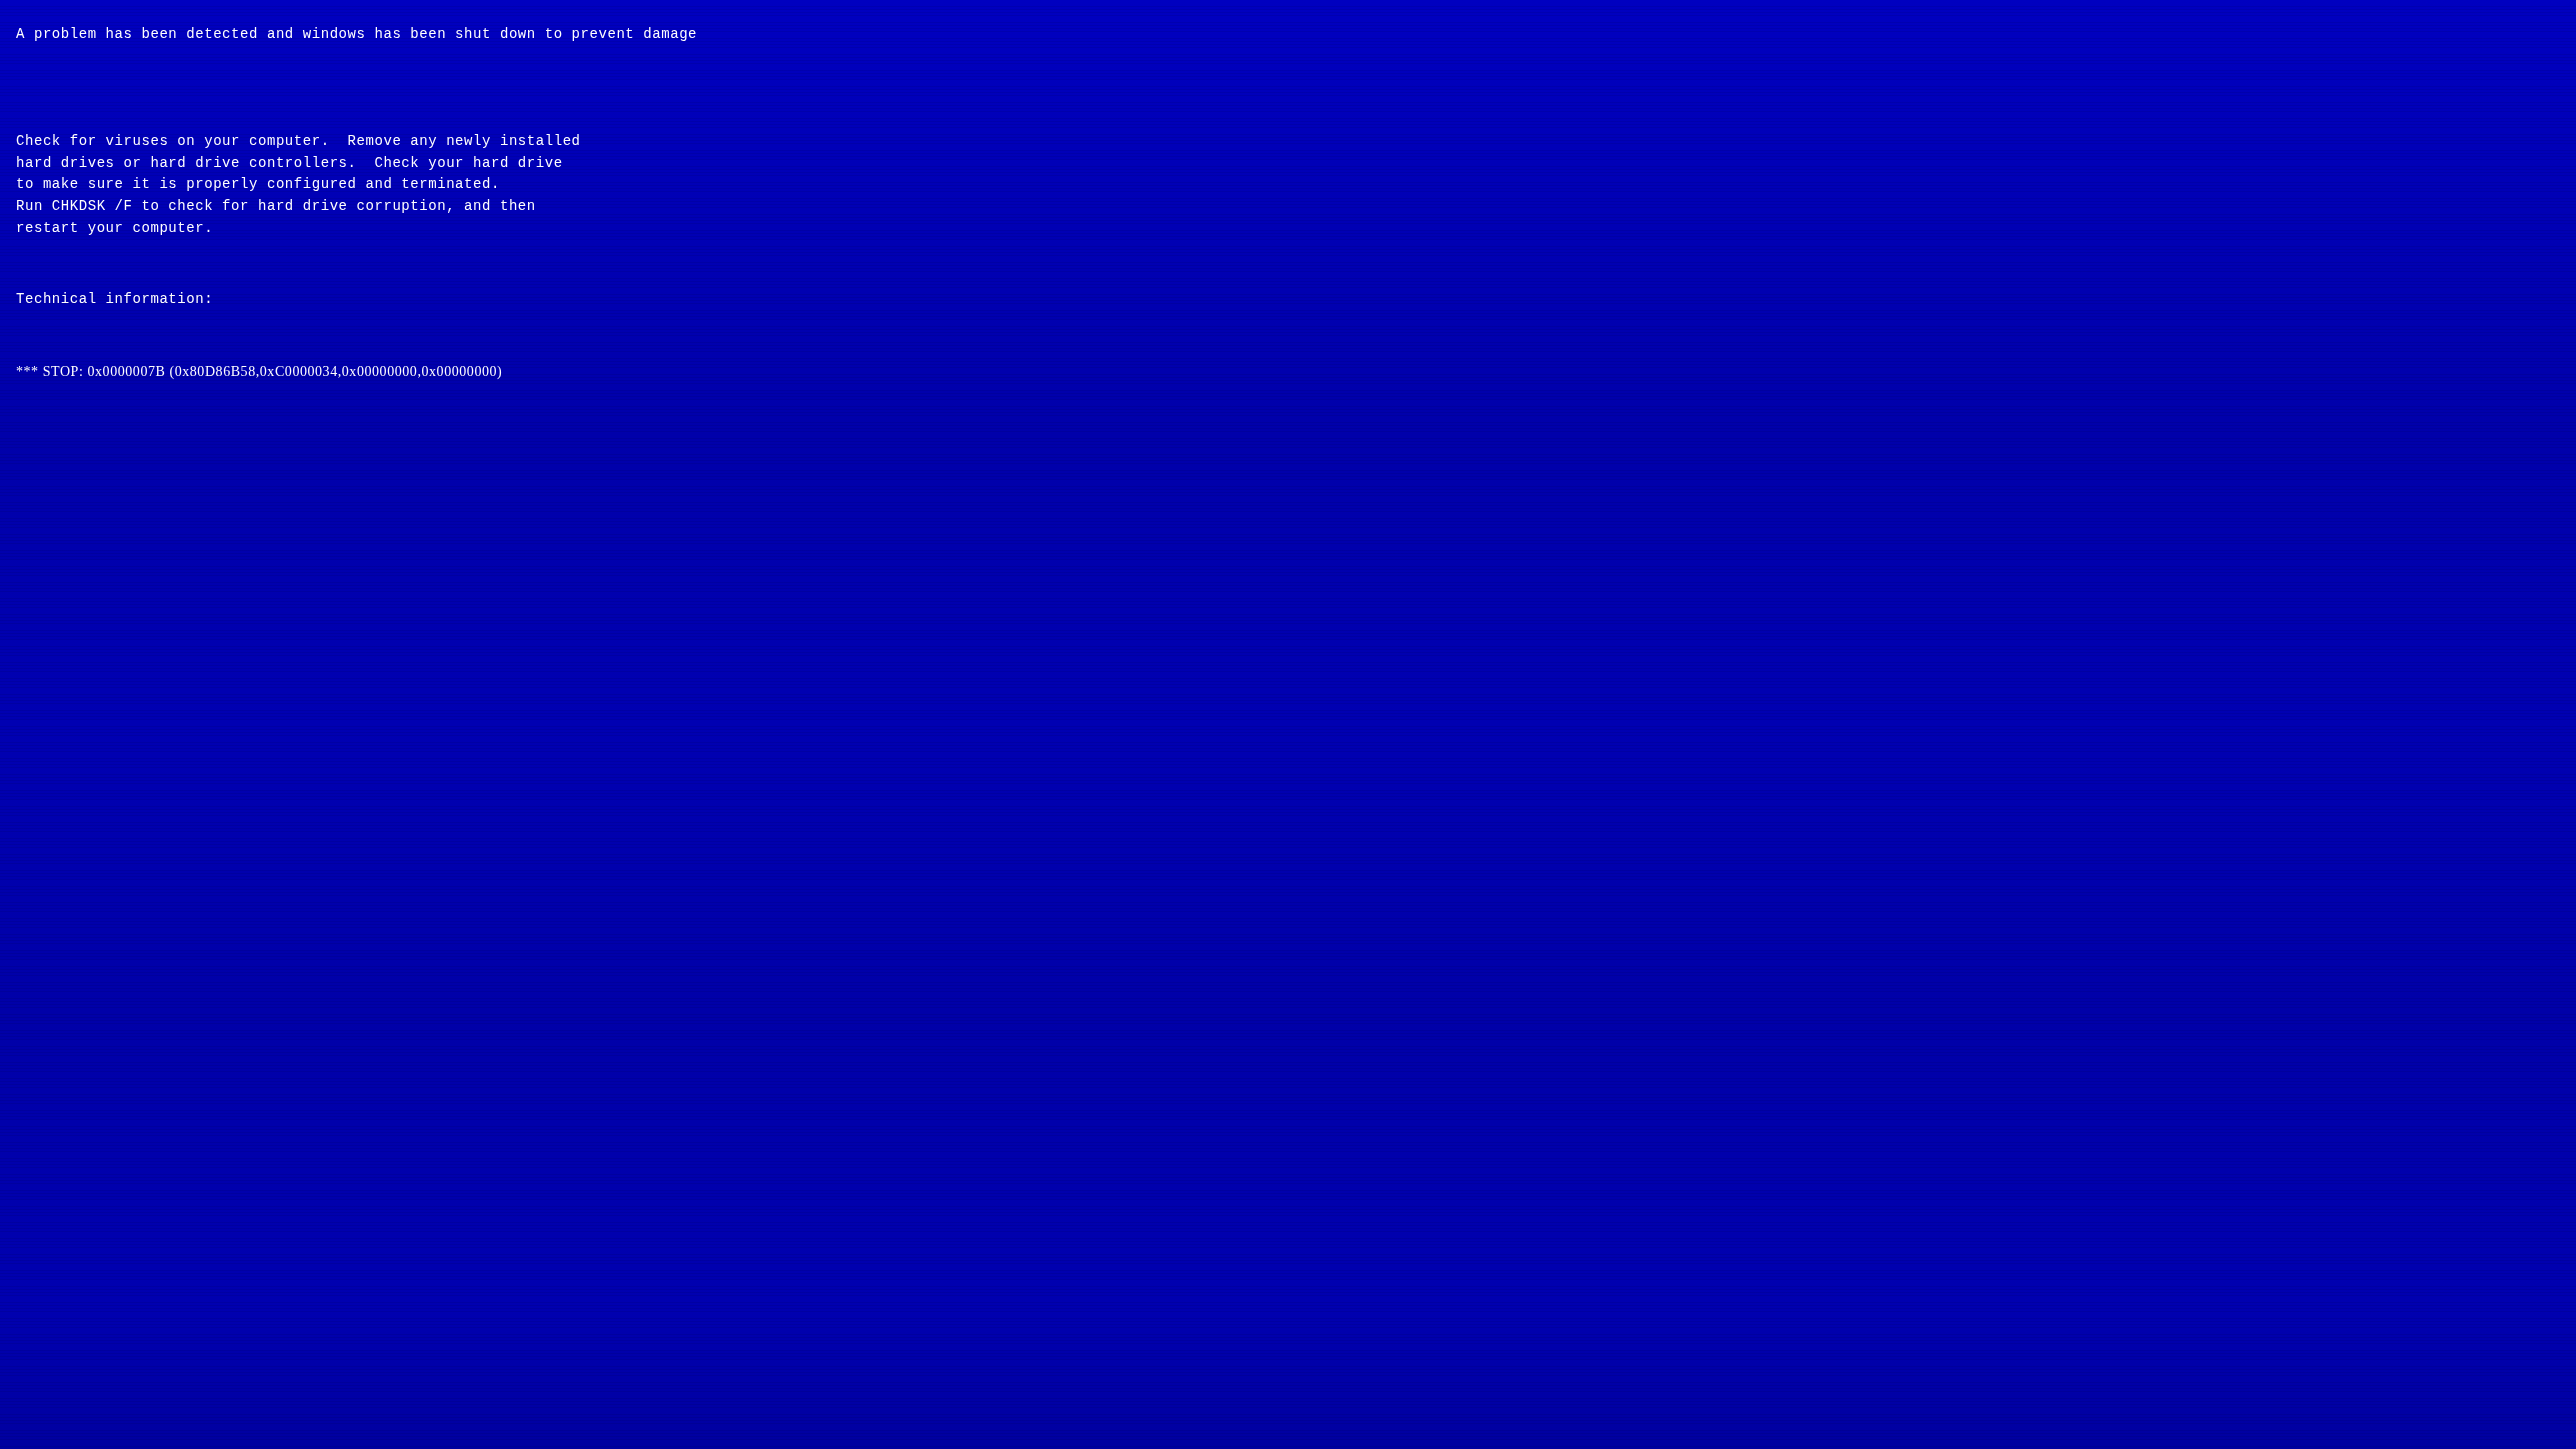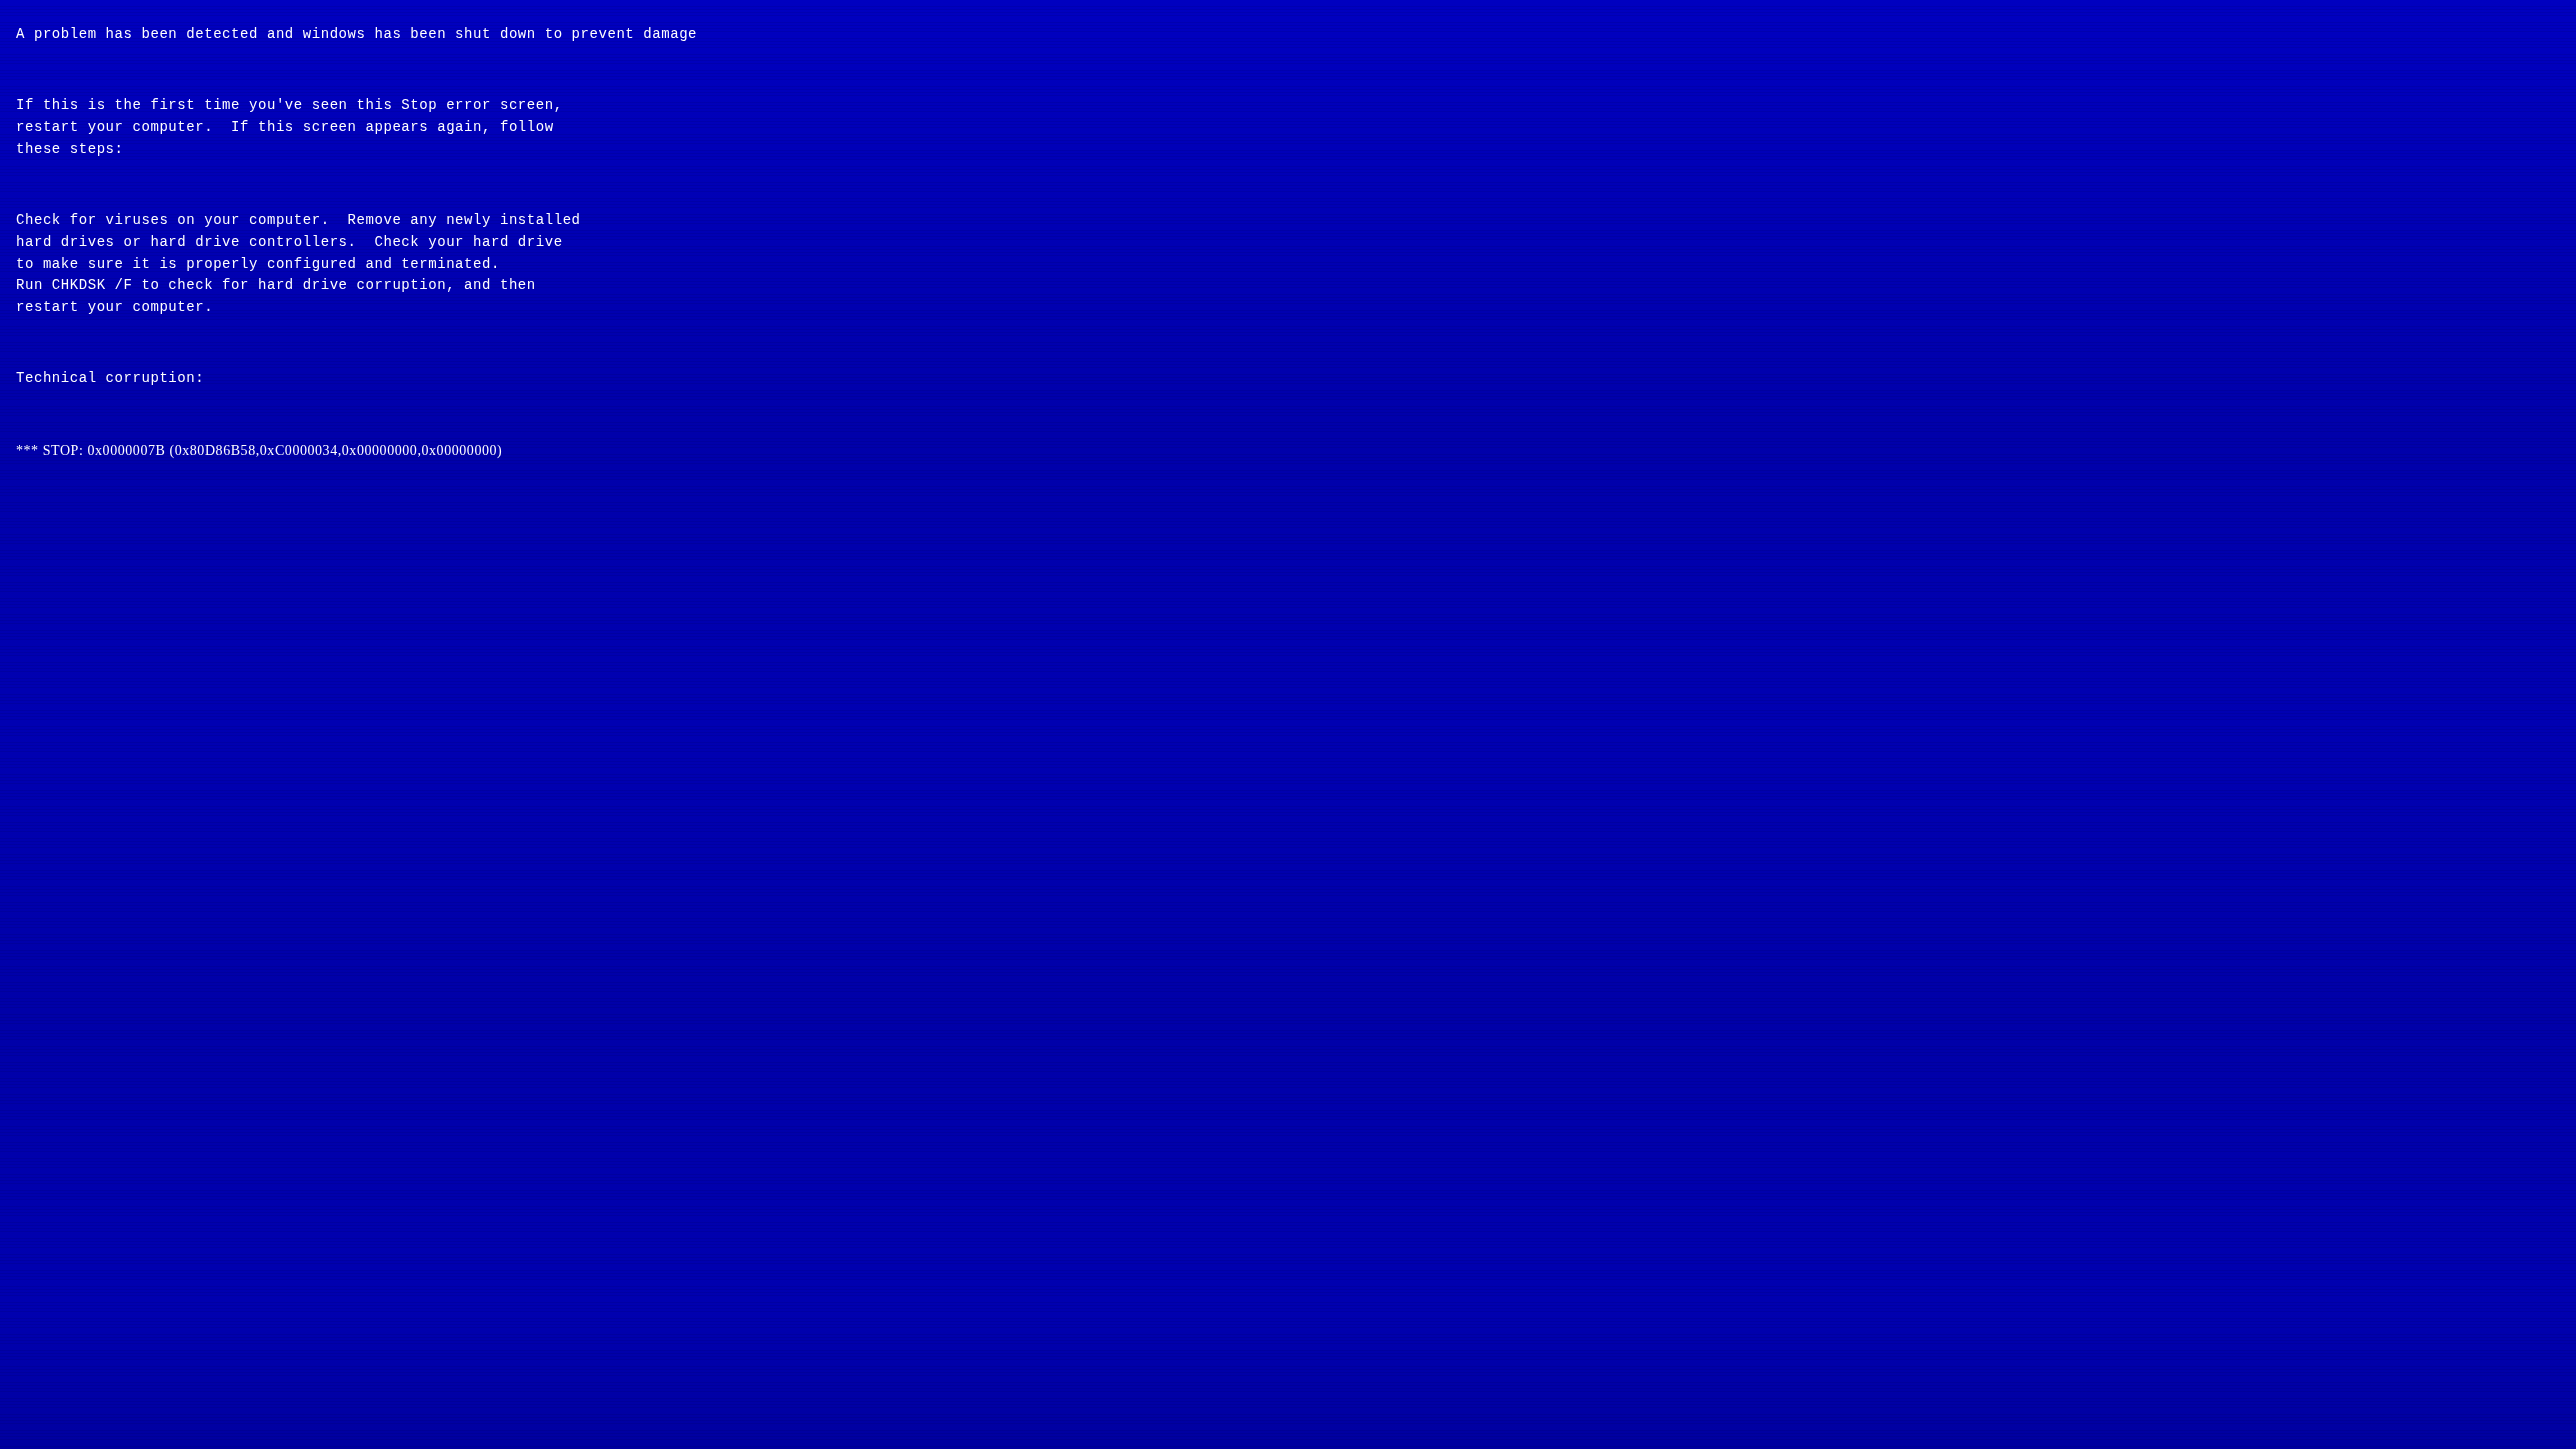--- a/index.html
+++ b/index.html
@@ -85,35 +85,32 @@
 <body>
 
 <div class="screen-wrapper">
   <div class="bsod">
     <div class="bsod-content">
 
       <div class="bsod-paragraph">A problem has been detected and windows has been shut down to prevent damage</div>
 
       <div class="bsod-paragraph">&nbsp;</div>
 
-      <div class="bsod-paragraph">If this is the first time you've seen this Stop error screen,
-restart your computer.  If this screen appears again, follow
-these steps:</div>
 
       <div class="bsod-paragraph">&nbsp;</div>
 
       <div class="bsod-paragraph">Check for viruses on your computer.  Remove any newly installed
 hard drives or hard drive controllers.  Check your hard drive
 to make sure it is properly configured and terminated.
 Run CHKDSK /F to check for hard drive corruption, and then
 restart your computer.</div>
 
       <div class="bsod-paragraph">&nbsp;</div>
 
-      <div class="bsod-paragraph">Technical corruption:</div>
+      <div class="bsod-paragraph">Technical information:</div>
 
       <div class="bsod-paragraph">&nbsp;</div>
 
       <div class="bsod-paragraph stop-code">*** STOP: 0x0000007B (0x80D86B58,0xC0000034,0x00000000,0x00000000)</div>
 
     </div>
   </div>
 </div>
 
 

